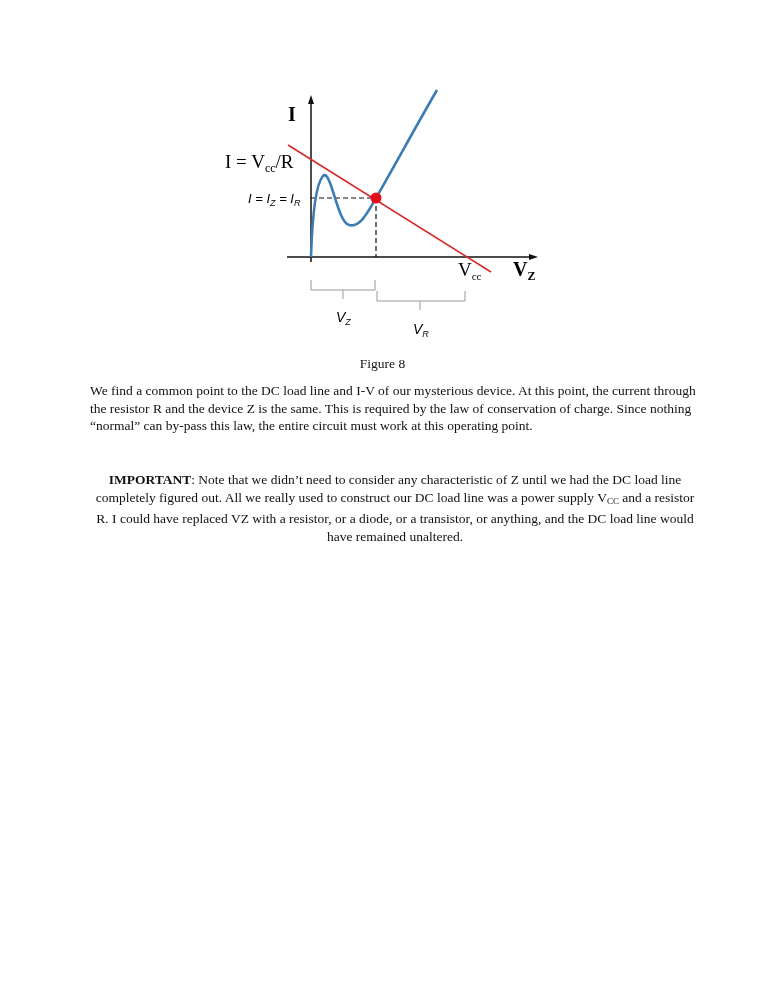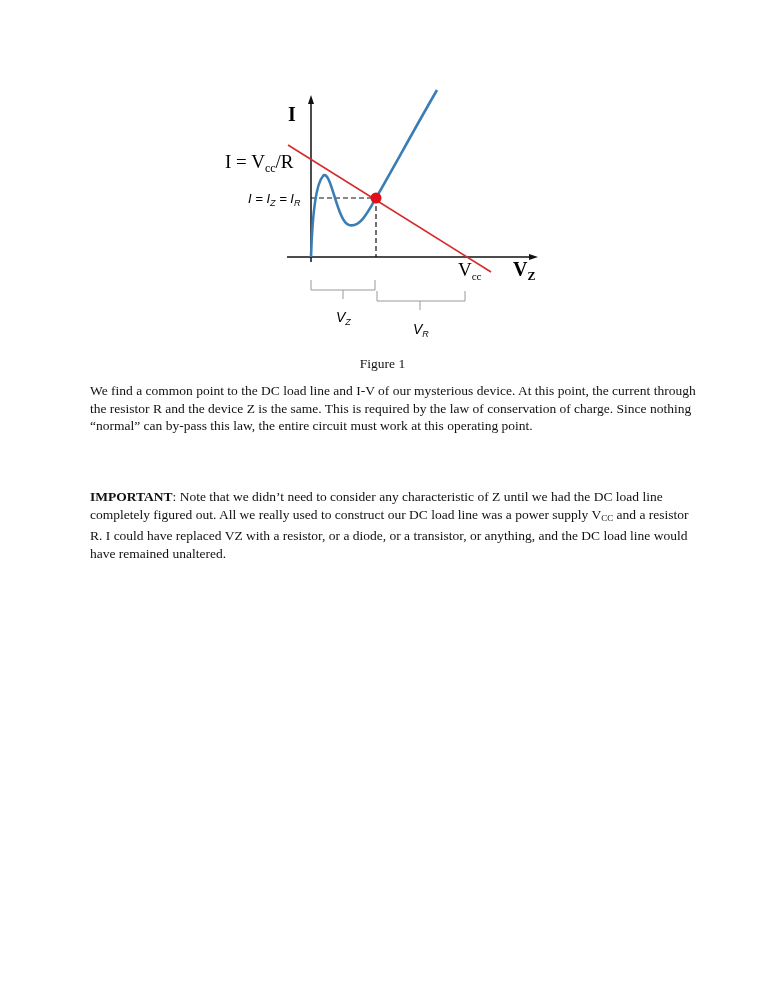--- a/index.html
+++ b/index.html
@@ -4,21 +4,21 @@
   <style>
     html, body { margin: 0; padding: 0; background: #ffffff; }
     body { width: 765px; height: 990px; position: relative; overflow: hidden;
            font-family: "Liberation Serif", serif; color: #111; }
     .figure { position: absolute; left: 0; top: 0; width: 765px; height: 345px; }
     .figure svg { position: absolute; left: 0; top: 0; }
     .caption { position: absolute; top: 356px; left: 0; width: 765px; text-align: center;
                font-size: 13.5px; }
     .para { position: absolute; left: 90px; width: 610px; font-size: 13.5px; line-height: 17.5px; }
     .p1 { top: 382px; }
-    .p2 { top: 488px; }
+    .p2 { top: 471px; text-align: center; }
     .bold { font-weight: bold; }
     .ital { }
     .sub { font-size: 9px; vertical-align: -2px; }
   </style>
 </head>
 <body>
 
 <div class="figure">
   <svg width="765" height="345" viewBox="0 0 765 345">
 
@@ -48,17 +48,17 @@
     <text x="458" y="276" font-family="Liberation Serif, serif" font-size="19"><tspan>V</tspan><tspan font-size="11" dy="4">cc</tspan></text>
 
     <text x="513" y="276" font-family="Liberation Serif, serif" font-size="20" font-weight="bold"><tspan>V</tspan><tspan font-size="12" dy="4">Z</tspan></text>
 
     <text x="336" y="322" font-family="Liberation Sans, sans-serif" font-style="italic" font-size="14"><tspan>V</tspan><tspan font-size="9" dy="3">Z</tspan></text>
 
     <text x="413" y="334" font-family="Liberation Sans, sans-serif" font-style="italic" font-size="14"><tspan>V</tspan><tspan font-size="9" dy="3">R</tspan></text>
   </svg>
 </div>
 
-<div class="caption">Figure 1</div>
+<div class="caption">Figure 8</div>
 
 <p class="para p1" style="margin:0;"><span>We find a common point to the DC load line and I-V of our mysterious device. At this point, the current through the resistor R and the device Z is the same. This is required by the law of conservation of charge. Since nothing “normal” can by-pass this law, the entire circuit </span><span class="ital">must</span><span> work at this operating point.</span></p>
 
 <p class="para p2" style="margin:0;"><span class="bold">IMPORTANT</span><span>: Note that we didn’t need to consider any characteristic of Z until we had the DC load line completely figured out. All we really used to construct our DC load line was a power supply V</span><span class="sub">CC</span><span> and a resistor R. I could have replaced VZ with a resistor, or a diode, or a transistor, or anything, and the DC load line would have remained unaltered.</span></p>
 
 </body></html>

